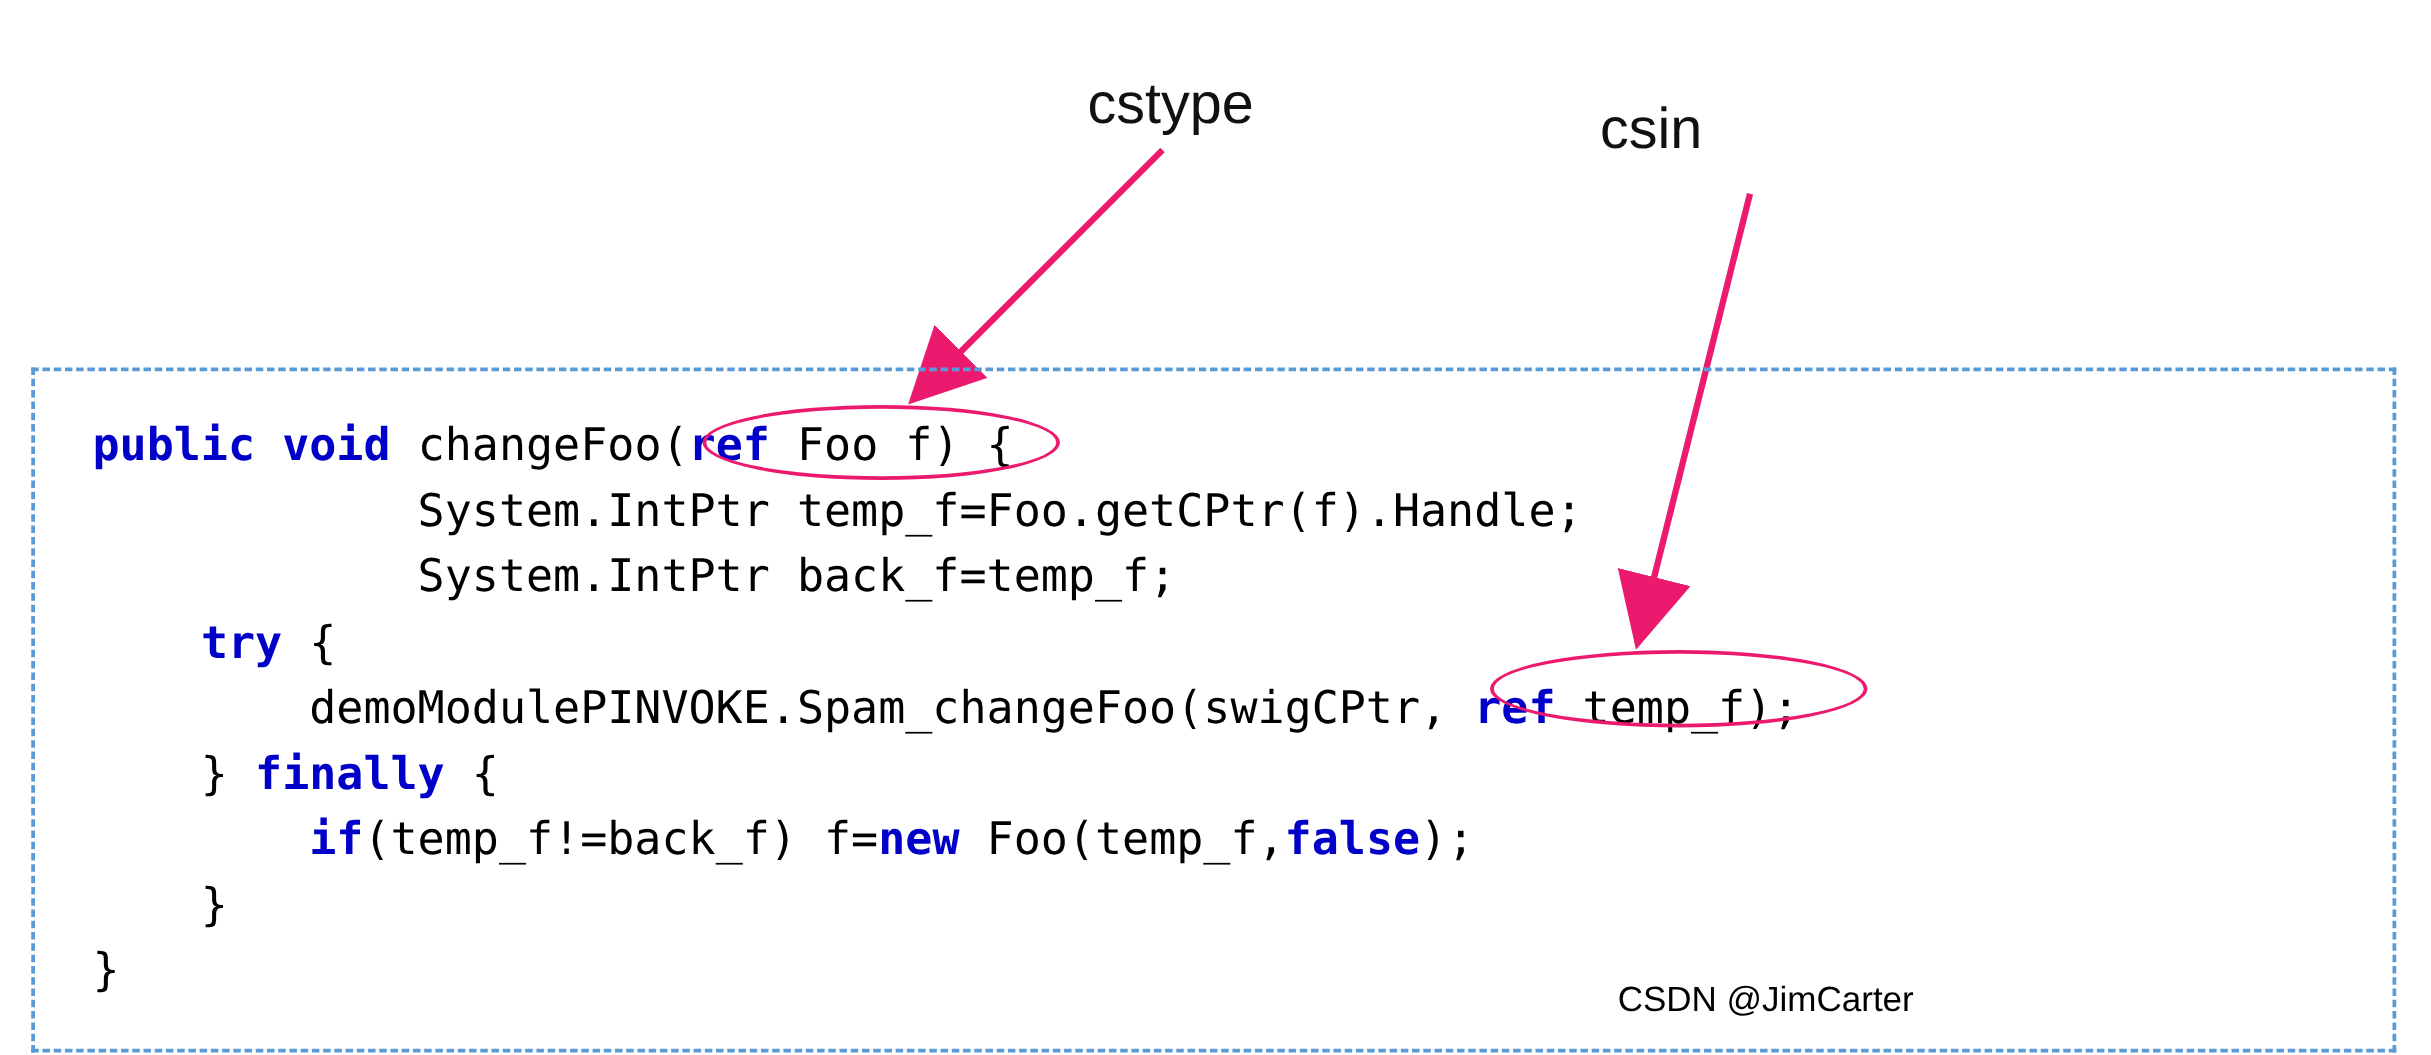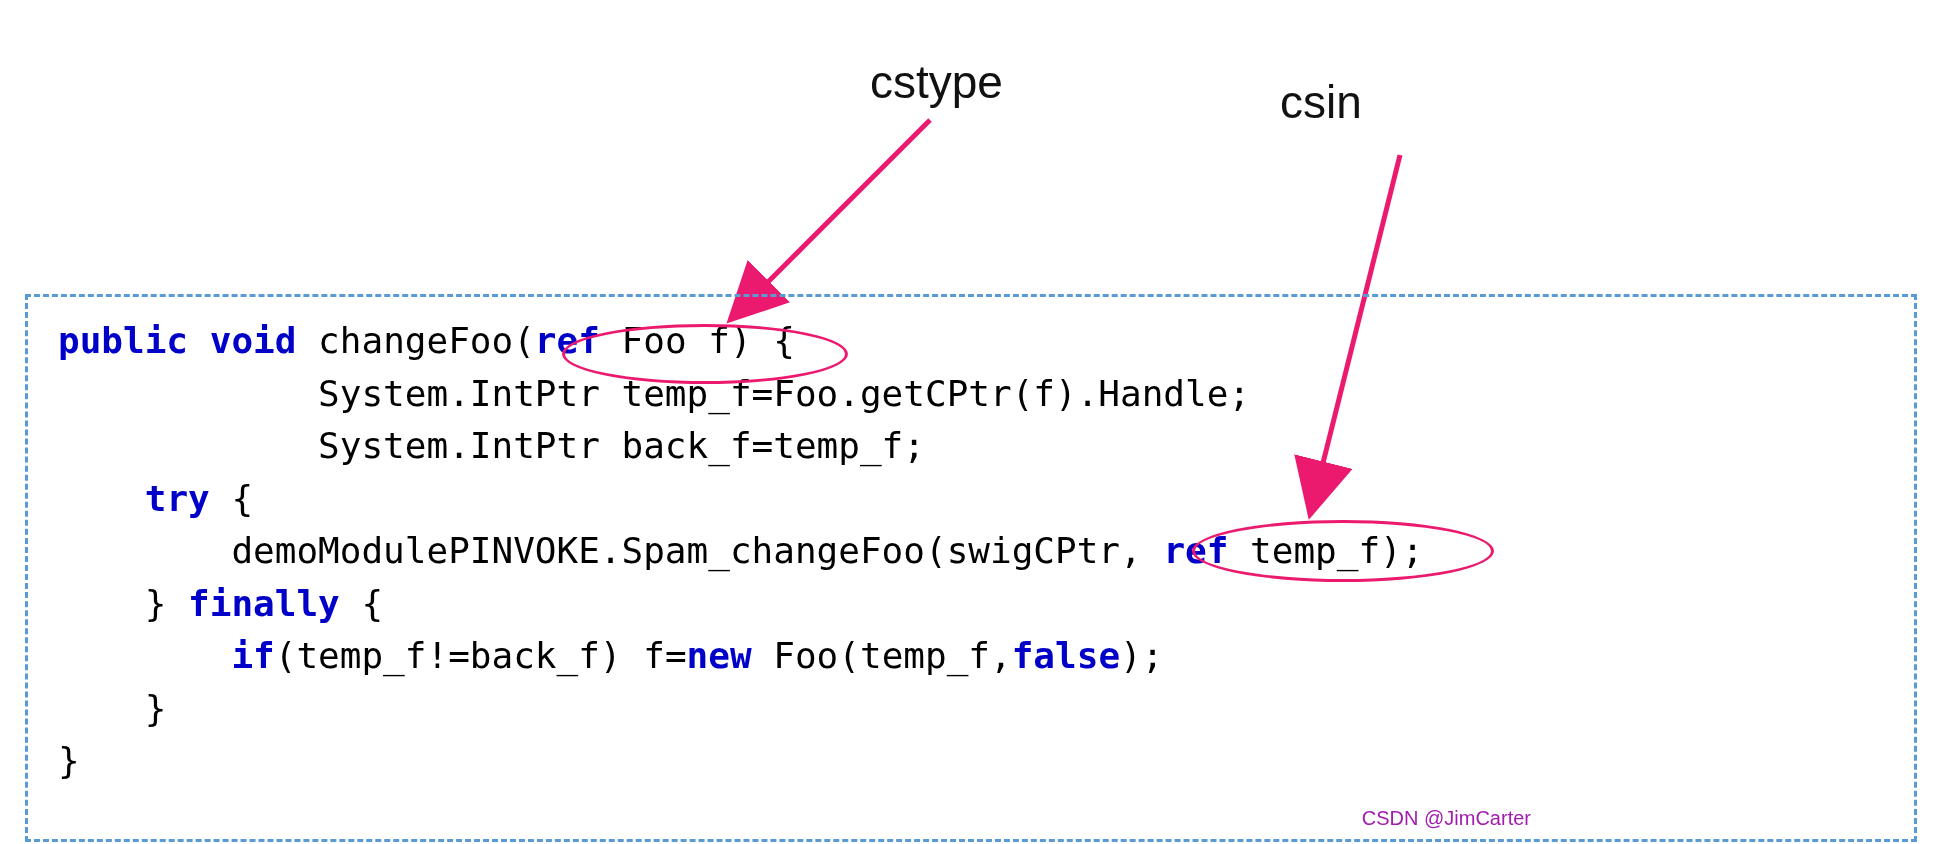--- a/index.html
+++ b/index.html
@@ -1,29 +1,29 @@
 <!DOCTYPE html>
 <html><head>
 <meta charset="utf-8">
 <style>
 html,body{margin:0;padding:0;background:#fff;font-family:"Segoe UI",Arial,sans-serif}
 .canvas{position:relative;width:1571px;height:844px}
 .codebox{position:absolute;left:25px;top:294px;width:1892px;height:548px;
          border:3px dashed #5b9bd5;box-sizing:border-box;padding:18px 30px}
-.codebox pre{margin:0;font-family:"Consolas","Menlo","Monaco",monospace;
+.codebox pre{margin:16px;font-family:"Consolas","Menlo","Monaco",monospace;
              font-size:36px;line-height:1.46;color:#000;white-space:pre}
 .kw{color:#0000c8;font-weight:600}
 .label{position:absolute;font-size:46px;color:#111}
 .label.cstype{left:870px;top:55px}
 .label.csin{left:1280px;top:75px}
 .ellipse{position:absolute;border:3px solid #ec1a6f;border-radius:50%;pointer-events:none}
 .ellipse.e1{left:562px;top:324px;width:280px;height:54px}
 .ellipse.e2{left:1192px;top:520px;width:296px;height:56px}
 svg.arrow{position:absolute;overflow:visible;pointer-events:none}
-.watermark{position:absolute;right:40px;bottom:14px;color:#a21caf;font-size:20px}
+.watermark{position:absolute;right:40px;bottom:28px;color:#000000;font-size:28px}
 </style>
 </head>
 <body>
 
 <div class="canvas">
 
   <div class="label cstype">cstype</div>
   <div class="label csin">csin</div>
 
   <svg class="arrow" style="left:0;top:0" width="1945" height="844">

